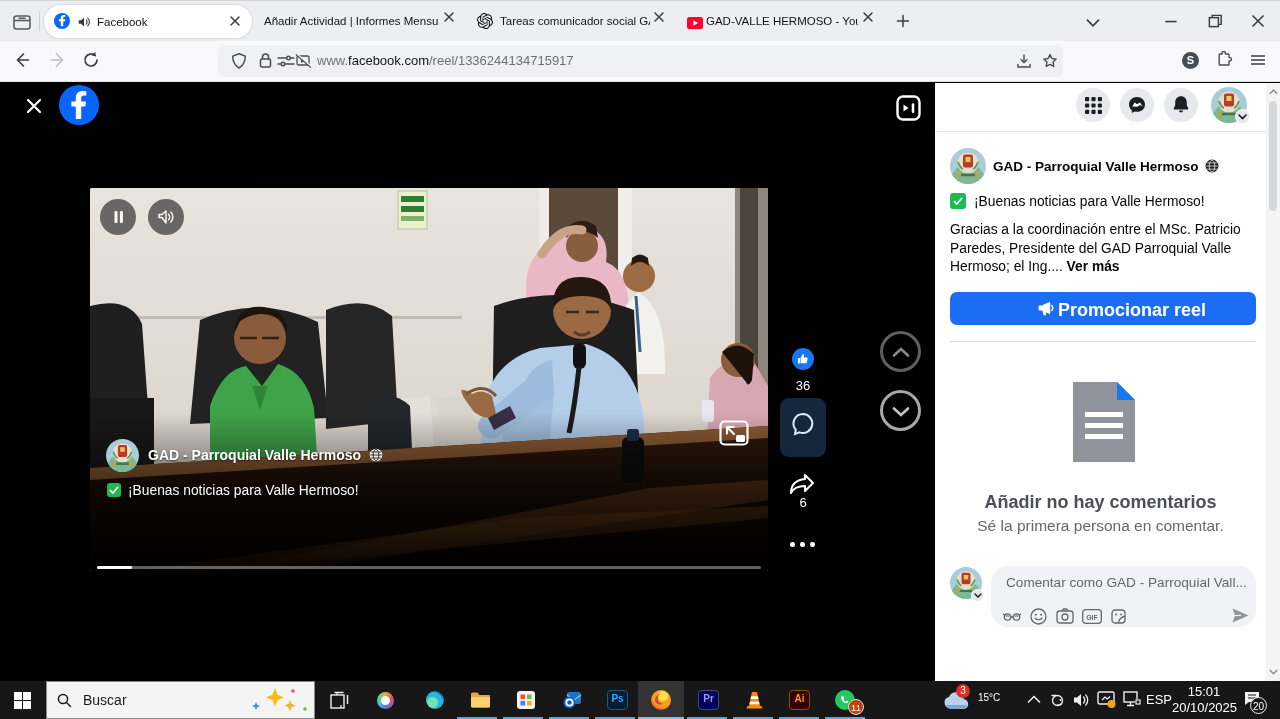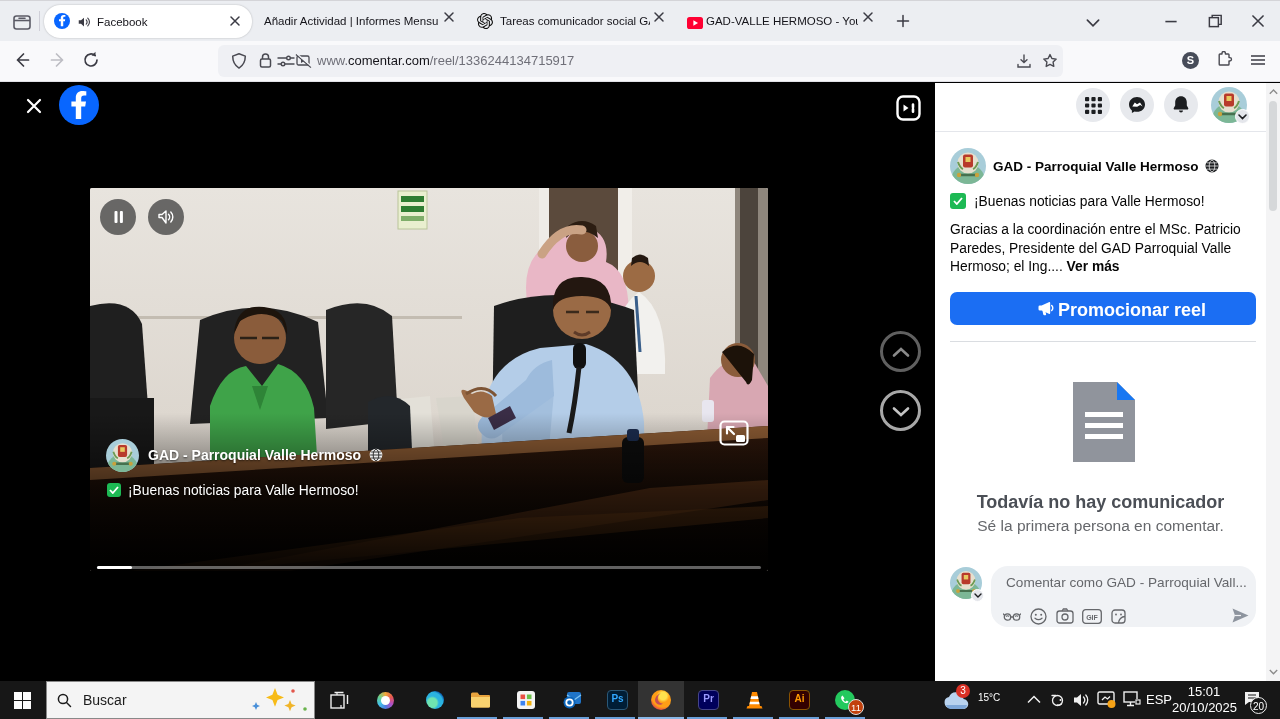--- a/index.html
+++ b/index.html
@@ -134,21 +134,21 @@
         </svg>
     <svg style="position:absolute;left:76px;top:7px;" width="20" height="18" viewBox="0 0 20 18">
           <g stroke="#4a4a52" stroke-width="1.3" fill="none">
             <rect x="3" y="4" width="12" height="9" rx="1.5"></rect>
             <path d="M7 7.5l3 1.7-3 1.7z" fill="#4a4a52" stroke="none"></path>
             <path d="M2 2.5l15 13" stroke-width="1.5"></path>
             <path d="M3.2 2l15 13" stroke="#eff0f4" stroke-width="1.2"></path>
           </g>
         </svg>
     <div style="position:absolute;left:99px;top:8px;font-size:13px;color:#6f6f78;">
-      <span>www.</span><span style="color:#15141a;">comentar.com</span>/reel/1336244134715917
+      <span>www.</span><span style="color:#15141a;">facebook.com</span>/reel/1336244134715917
     </div>
     <svg style="position:absolute;left:797px;top:7px;" width="18" height="18" viewBox="0 0 18 18">
           <g stroke="#4a4a52" stroke-width="1.4" fill="none" stroke-linecap="round">
             <path d="M3 12.5v2.5h12v-2.5"></path>
             <path d="M9 3v7M6 7.7L9 10.5l3-2.8"></path>
           </g>
         </svg>
     <svg style="position:absolute;left:823px;top:7px;" width="18" height="18" viewBox="0 0 18 18">
           <path d="M9 2.6l1.9 3.9 4.3.6-3.1 3 .7 4.3L9 12.4l-3.8 2 .7-4.3-3.1-3 4.3-.6z" fill="none" stroke="#4a4a52" stroke-width="1.4" stroke-linejoin="round"></path>
         </svg>
@@ -328,20 +328,39 @@
     <svg class="abs" style="left:19px;top:298px;" width="10" height="8" viewBox="0 0 10 8">
           <path d="M1 4l2.8 3L9 1" fill="none" stroke="#fff" stroke-width="1.8"></path>
         </svg>
     <div class="ovl" style="left:38px;top:295px;font-size:13.8px;text-shadow:0 1px 2px rgba(0,0,0,.6);">¡Buenas noticias para Valle Hermoso!</div>
 
     
     <div class="abs" style="left:7px;right:7px;bottom:2px;height:3px;background:rgba(255,255,255,.38);border-radius:2px;"></div>
     <div class="abs" style="left:7px;bottom:2px;width:35px;height:3px;background:#fff;border-radius:2px;"></div>
   </div>
 
+  <div class="abs" style="left:780px;top:263px;width:46px;height:225px;">
+    <div class="abs" style="left:12px;top:2px;width:22px;height:22px;border-radius:50%;background:#1877f2;"></div>
+    <svg class="abs" style="left:16px;top:6px;" width="14" height="14" viewBox="0 0 16 16">
+          <path d="M5.2 7.2l2.5-4.8q1.4 0 1.6 1.2l-.4 2.6h3.4q1.3.2 1 1.5l-1 4.2q-.3 1-1.4 1H5.2z" fill="#fff"></path>
+          <rect x="2.2" y="7" width="2.4" height="6" fill="#fff"></rect>
+        </svg>
+    <div class="railtxt" style="left:3px;top:32px;">36</div>
+    <div class="abs" style="left:0;top:52px;width:46px;height:59px;background:#15273d;border-radius:9px;"></div>
+    <svg class="abs" style="left:10px;top:65px;" width="26" height="26" viewBox="0 0 26 26">
+          <path d="M13 3a9.5 9.5 0 00-7.2 15.7L5 23l4.5-1.6A9.5 9.5 0 1013 3z" fill="none" stroke="#dfe9f6" stroke-width="2"></path>
+        </svg>
+    <svg class="abs" style="left:8px;top:124px;" width="30" height="28" viewBox="0 0 30 28">
+          <path d="M17 5l8 8-8 8v-5C9 16 5 19 3 23c0-8 5-13 14-14z" fill="none" stroke="#fff" stroke-width="2" stroke-linejoin="round"></path>
+        </svg>
+    <div class="railtxt" style="left:3px;top:149px;">6</div>
+    <div class="abs" style="left:10px;top:196px;width:4.5px;height:4.5px;border-radius:50%;background:#fff;"></div>
+    <div class="abs" style="left:20px;top:196px;width:4.5px;height:4.5px;border-radius:50%;background:#fff;"></div>
+    <div class="abs" style="left:30px;top:196px;width:4.5px;height:4.5px;border-radius:50%;background:#fff;"></div>
+  </div>
 
   <div class="abs" style="left:880px;top:248px;width:41px;height:41px;border-radius:50%;border:3px solid #606060;"></div>
   <svg class="abs" style="left:891px;top:262px;" width:20="" height="14" width="20" viewBox="0 0 20 14">
         <path d="M3 10.5L10 4l7 6.5" fill="none" stroke="#8a8a8a" stroke-width="2.6" stroke-linecap="round"></path>
       </svg>
   <div class="abs" style="left:880px;top:307px;width:41px;height:41px;border-radius:50%;border:3px solid #a8a8a8;"></div>
   <svg class="abs" style="left:891px;top:322px;" width="20" height="14" viewBox="0 0 20 14">
         <path d="M3 3.5L10 10l7-6.5" fill="none" stroke="#c4c4c4" stroke-width="2.6" stroke-linecap="round"></path>
       </svg>
 
@@ -442,21 +461,21 @@
     <div class="abs" style="left:15px;top:258px;width:306px;height:1px;background:#dadde1;"></div>
 
     
     <svg class="abs" style="left:138px;top:299px;" width="62" height="80" viewBox="0 0 62 80">
           <path d="M0 0h44l18 18v62H0z" fill="#90949c"></path>
           <path d="M44 0l18 18H44z" fill="#1877f2"></path>
           <rect x="12" y="30" width="38" height="5" fill="#fff"></rect>
           <rect x="12" y="41" width="38" height="5" fill="#fff"></rect>
           <rect x="12" y="52" width="38" height="5" fill="#fff"></rect>
         </svg>
-    <div class="abs" style="left:0;top:409px;width:331px;text-align:center;font-size:18px;font-weight:bold;color:#4b4f56;">Todavía no hay comunicador</div>
+    <div class="abs" style="left:0;top:409px;width:331px;text-align:center;font-size:18px;font-weight:bold;color:#4b4f56;">Añadir no hay comentarios</div>
     <div class="abs" style="left:0;top:434px;width:331px;text-align:center;font-size:15.5px;color:#65676b;">Sé la primera persona en comentar.</div>
 
     
     <div class="abs" style="left:15px;top:484px;width:32px;height:32px;"><svg width="32" height="32" viewBox="0 0 36 36">
             <defs>
               <clipPath id="av3">
                 <circle cx="18" cy="18" r="18"></circle>
               </clipPath>
             </defs>
             <g clip-path="url(#av3)">

